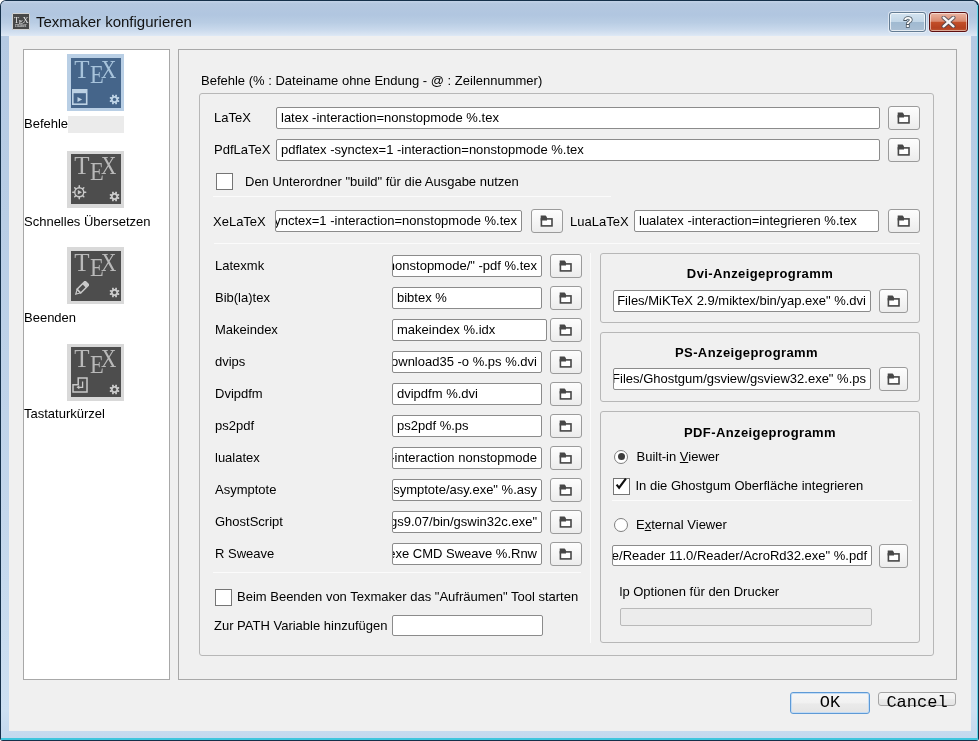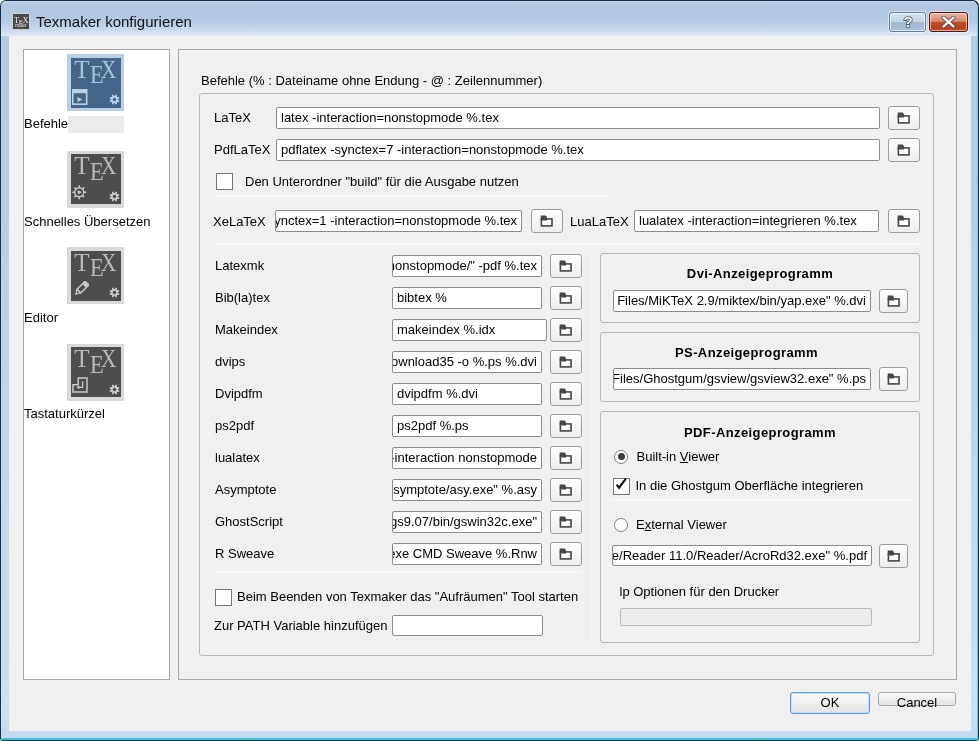--- a/index.html
+++ b/index.html
@@ -19,22 +19,22 @@
 .in.dis { background:#ececec; border-color:#b9b9b9; }
 .fb { position:absolute; border:1px solid #9b9b9b; border-radius:3px; display:flex; align-items:center; justify-content:center;
   background:linear-gradient(180deg,#fdfdfd,#f5f5f5 50%,#ececec); }
 .gbox { position:absolute; border:1px solid #b7b7b7; border-radius:3px; }
 .hsep { position:absolute; height:1px; background:#ababab; border-bottom:1px solid #fbfbfb; }
 .vsep { position:absolute; width:1px; background:#ababab; border-right:1px solid #fbfbfb; }
 .bold { position:absolute; font-size:13px; font-weight:bold; letter-spacing:0.4px; white-space:nowrap; }
 .cb { position:absolute; width:17px; height:17px; background:#fff; border:1px solid #757575; }
 .rad { position:absolute; width:14px; height:14px; background:#fff; border:1px solid #7f7f7f; border-radius:50%; }
 .rad.on:after { content:""; position:absolute; left:2.5px; top:2.5px; width:7px; height:7px; border-radius:50%; background:#3c3c3c; }
-.btn { position:absolute; font-size:13px; text-align:center; border-radius:3px; border:1px solid #a5a5a5;
-  background:linear-gradient(180deg,#f6f6f6,#f1f1f1 48%,#eaeaea 55%,#e4e4e4); color:#000; }
+.btn { position:absolute; font-size:17px; text-align:center; border-radius:3px; border:1px solid #a5a5a5;
+  background:linear-gradient(180deg,#f6f6f6,#f1f1f1 48%,#eaeaea 55%,#e4e4e4); color:#000;font-family:Liberation Mono, monospace; }
 #ok { border-color:#5e9ad6; box-shadow:inset 0 0 0 1px #c3dcf5; }
 .icfr { position:absolute; left:67px; width:57px; height:57px; }
 .ic { position:absolute; left:71px; width:50px; height:50px; }
 .tT,.tE,.tX { position:absolute; font-family:"Liberation Serif",serif; font-size:25px; transform-origin:0 0; }
 .tT { left:3.2px; top:-1.6px; }
 .tE { left:18.6px; top:3.9px; transform:scale(0.9,1); }
 .tX { left:30px; top:-1.6px; transform:scale(0.85,1); }
 .sellab { position:absolute; background:#ebebeb; }
 .slb { position:absolute; left:24px; width:144px; text-align:left; font-size:13px; height:18px; line-height:18px; white-space:nowrap; }
 #tit { position:absolute; left:36px; top:13px; font-size:15px; color:#121212; }
@@ -153,21 +153,21 @@
         <line x1="2.65" y1="6.68" x2="1.59" y2="7.12"></line>
         <line x1="2.65" y1="4.32" x2="1.59" y2="3.88"></line>
         <line x1="4.32" y1="2.65" x2="3.88" y2="1.59"></line>
         <line x1="6.68" y1="2.65" x2="7.12" y2="1.59"></line>
         <line x1="8.35" y1="4.32" x2="9.41" y2="3.88"></line>
       </g>
       <circle cx="5.5" cy="5.5" r="3.58" fill="#c9c9c9"></circle>
       <circle cx="5.5" cy="5.5" r="1.71" fill="#4d4d4d"></circle>
     </svg>
   </div>
-<div class="slb" style="top:309px">Editor</div>
+<div class="slb" style="top:309px">Beenden</div>
 <div class="icfr" style="top:343.5px;background:#d9d9d9"></div>
 <div class="ic" style="top:347.0px;background:#4d4d4d">
     <span class="tT" style="color:#b9b9b9">T</span>
     <span class="tE" style="color:#b9b9b9">E</span>
     <span class="tX" style="color:#b9b9b9">X</span>
     <svg width="16" height="16" viewBox="0 0 16 16" style="position:absolute;left:1px;top:29.5px">
       <path d="M6.2 0.9 H15 V15 H1 V7.7 H6.2 z" fill="none" stroke="#c9c9c9" stroke-width="1.5"></path>
       <path d="M10.6 4.4 V10.3 H6.2" fill="none" stroke="#c9c9c9" stroke-width="1.3"></path>
       <path d="M7.3 8.3 L4.5 10.3 L7.3 12.3 z" fill="#c9c9c9"></path>
     </svg>
@@ -193,21 +193,21 @@
 
 <div class="lb" style="left:214px;top:109px">LaTeX</div>
 <div class="in" style="left:276px;top:107px;width:604px;height:22px;line-height:20px">latex -interaction=nonstopmode %.tex</div>
 <div class="fb" style="left:888px;top:106px;width:32px;height:24px">
     <svg width="14" height="12" viewBox="0 0 14 12">
       <rect x="1.4" y="3.9" width="10.6" height="7.0" fill="#fff" stroke="#474747" stroke-width="1.6"></rect>
       <path fill="#474747" d="M0.7 0.4 H5.6 L7.0 2.2 V5.4 H0.7 z"></path>
     </svg>
   </div>
 <div class="lb" style="left:214px;top:141px">PdfLaTeX</div>
-<div class="in" style="left:276px;top:139px;width:604px;height:22px;line-height:20px">pdflatex -synctex=7 -interaction=nonstopmode %.tex</div>
+<div class="in" style="left:276px;top:139px;width:604px;height:22px;line-height:20px">pdflatex -synctex=1 -interaction=nonstopmode %.tex</div>
 <div class="fb" style="left:888px;top:138px;width:32px;height:24px">
     <svg width="14" height="12" viewBox="0 0 14 12">
       <rect x="1.4" y="3.9" width="10.6" height="7.0" fill="#fff" stroke="#474747" stroke-width="1.6"></rect>
       <path fill="#474747" d="M0.7 0.4 H5.6 L7.0 2.2 V5.4 H0.7 z"></path>
     </svg>
   </div>
 <div class="cb" style="left:216px;top:173px"></div>
 <div class="lb" style="left:245px;top:172.5px">Den Unterordner "build" für die Ausgabe nutzen</div>
 <div class="hsep" style="left:213px;top:196px;width:398px"></div>
 

